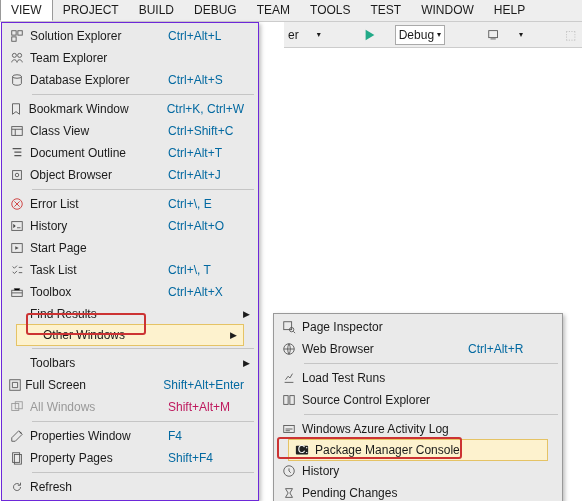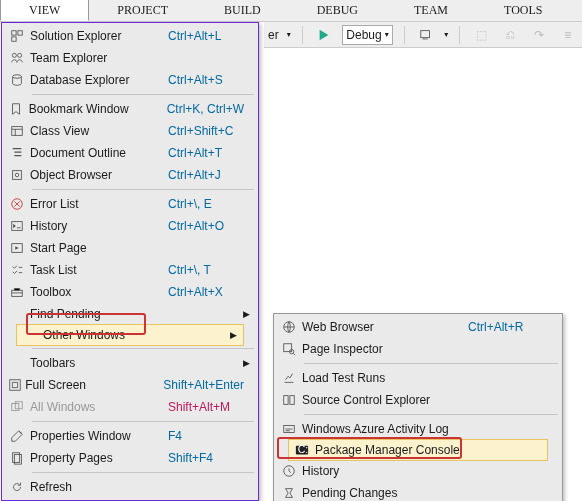--- a/index.html
+++ b/index.html
@@ -1,20 +1,20 @@
 <!DOCTYPE html>
 <html><head>
 <meta charset="utf-8">
 <style>
 * { margin: 0; padding: 0; box-sizing: border-box; font-family: "Segoe UI", Tahoma, sans-serif; font-size: 12px; }
 body { background: #fff; width: 582px; height: 501px; overflow: hidden; position: relative; color: #1b1b1b; }
 .menubar { display: flex; height: 22px; border-bottom: 1px solid #ccc; align-items: stretch; background: #eee; }
-.menubar-item { padding: 3px 28px 0; cursor: default; background: #eee; font-family: Liberation Serif, serif; }
+.menubar-item { padding: 3px 10px 0; cursor: default; background: #eee; }
 .menubar-item.open { background: #fff; border-left: 1px solid #999; border-right: 1px solid #999; border-bottom: 1px solid #fff; position: relative; z-index: 3; }
-.toolbar-strip { position: absolute; top: 22px; left: 264px; right: 0; height: 26px; display: flex; align-items: center; gap: 8px; padding: 2px 4px; background: #eee; border-bottom: 1px solid #ccc; }
+.toolbar-strip { position: absolute; top: 22px; left: 284px; right: 0; height: 26px; display: flex; align-items: center; gap: 18px; padding: 2px 4px; background: #eee; border-bottom: 1px solid #ccc; }
 .tb-btn { width: 22px; height: 22px; display: flex; align-items: center; justify-content: center; color: #555; }
 .tb-sep { width: 1px; height: 18px; background: #ccc; margin: 0 3px; }
 .tb-drop { height: 20px; border: 1px solid #aaa; background: #fff; display: flex; align-items: center; padding: 0 3px; font-size: 11px; }
 .tb-drop .arr { margin-left: 3px; font-size: 8px; }
 .dropdown { position: absolute; left: 1px; top: 22px; width: 258px; background: #eaeaea; border: 1px solid #6d28d9; box-shadow: 2px 2px 4px rgba(0,0,0,0.25); z-index: 2; padding: 2px; }
 .mi { display: flex; align-items: center; height: 22px; position: relative; padding-right: 12px; }
 .mi.dis { color: #999; align-items: center; }
 .mi .ico { width: 26px; display: flex; justify-content: center; color: #444; }
 .mi.dis .ico { color: #bbb; }
 .mi .lbl { flex: 0 0 138px; white-space: nowrap; }
@@ -190,21 +190,21 @@
         <svg viewBox="0 0 16 16">
           <rect x="2" y="6" width="12" height="7" fill="none" stroke="#555"></rect>
           <path d="M5 6V4h6v2M2 9h12" stroke="#555"></path>
         </svg>
       </span>
       <span class="lbl">Toolbox</span>
       <span class="sc">Ctrl+Alt+X</span>
     </div>
     <div class="mi">
       <span class="ico"></span>
-      <span class="lbl">Find Pending</span>
+      <span class="lbl">Find Results</span>
       <span class="sc"></span>
       <span class="sub">▶</span>
     </div>
     <div class="mi hov">
       <span class="ico"></span>
       <span class="lbl">Other Windows</span>
       <span class="sc"></span>
       <span class="sub">▶</span>
     </div>
     <div class="msep"></div>
@@ -265,38 +265,38 @@
       <span class="lbl">Refresh</span>
       <span class="sc"></span>
     </div>
   </div>
 <div class="boxed box-other"></div>
 
 <div class="submenu" id="sub-dd">
     <div class="mi">
       <span class="ico">
         <svg viewBox="0 0 16 16">
-          <circle cx="8" cy="8" r="6" fill="none" stroke="#555"></circle>
-          <path d="M2 8h12M8 2c2 3 2 9 0 12M8 2c-2 3-2 9 0 12" fill="none" stroke="#555"></path>
-        </svg>
-      </span>
-      <span class="lbl">Web Browser</span>
-      <span class="sc">Ctrl+Alt+R</span>
-    </div>
-    <div class="mi">
-      <span class="ico">
-        <svg viewBox="0 0 16 16">
           <rect x="2" y="2" width="9" height="9" fill="none" stroke="#555"></rect>
           <circle cx="11" cy="11" r="2.5" fill="none" stroke="#555"></circle>
           <path d="M13 13l2 2" stroke="#555"></path>
         </svg>
       </span>
       <span class="lbl">Page Inspector</span>
       <span class="sc"></span>
     </div>
+    <div class="mi">
+      <span class="ico">
+        <svg viewBox="0 0 16 16">
+          <circle cx="8" cy="8" r="6" fill="none" stroke="#555"></circle>
+          <path d="M2 8h12M8 2c2 3 2 9 0 12M8 2c-2 3-2 9 0 12" fill="none" stroke="#555"></path>
+        </svg>
+      </span>
+      <span class="lbl">Web Browser</span>
+      <span class="sc">Ctrl+Alt+R</span>
+    </div>
     <div class="msep"></div>
     <div class="mi">
       <span class="ico">
         <svg viewBox="0 0 16 16">
           <path d="M3 13h10M4 10l3-4 2 2 3-5" fill="none" stroke="#555"></path>
         </svg>
       </span>
       <span class="lbl">Load Test Runs</span>
       <span class="sc"></span>
     </div>

